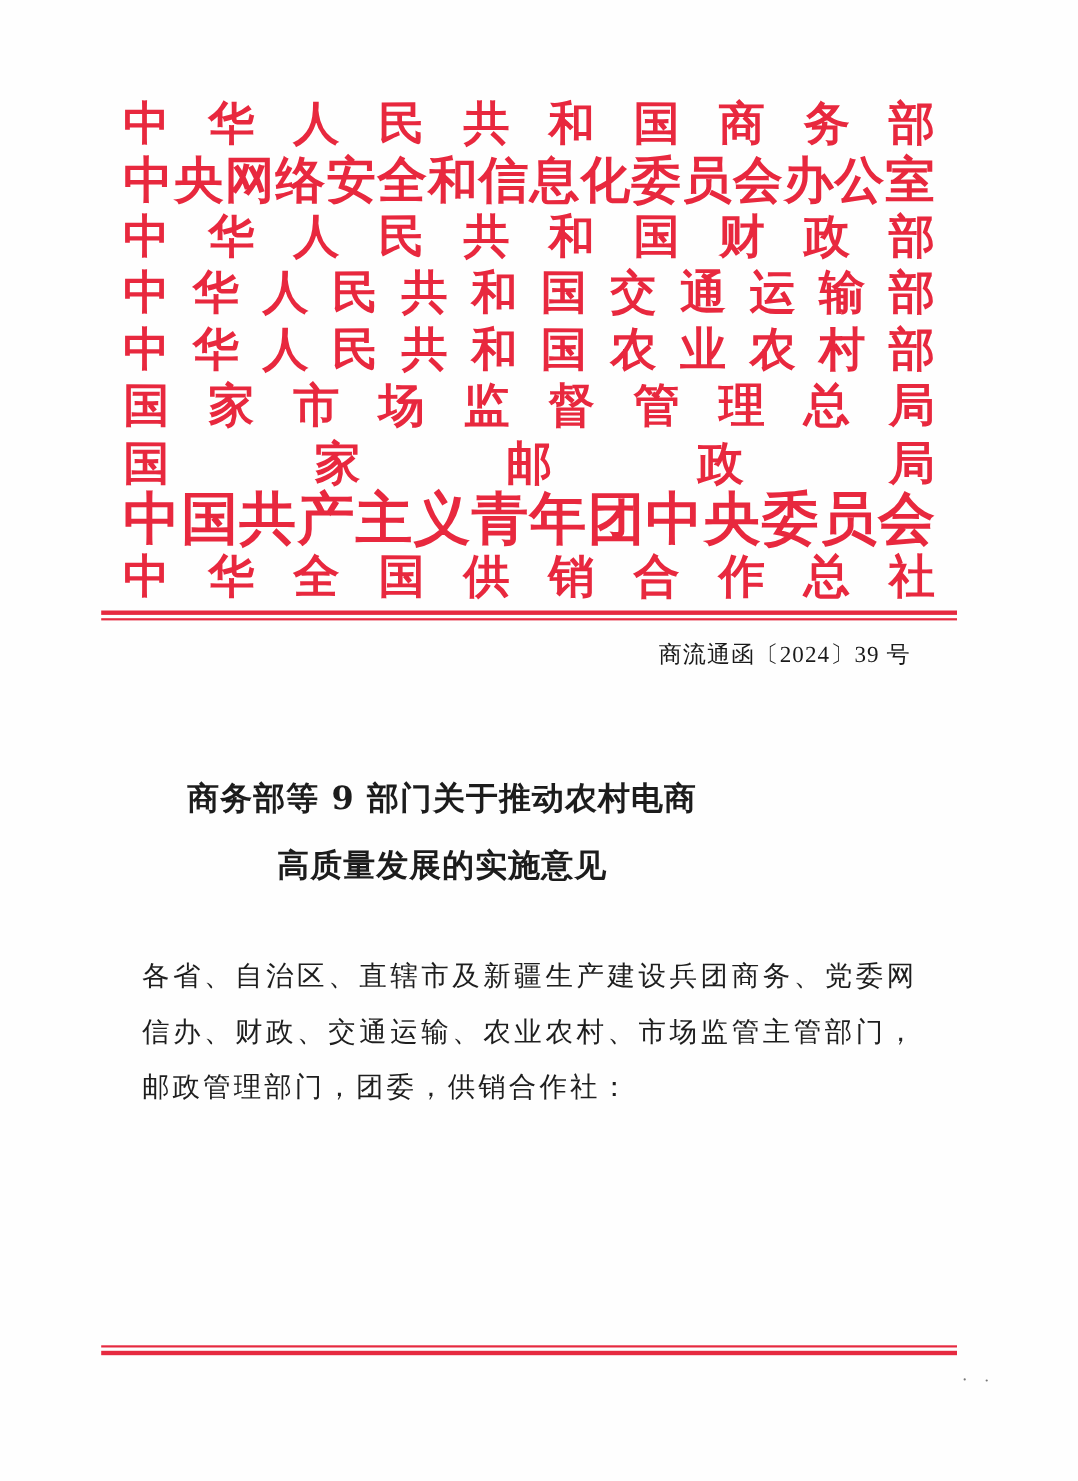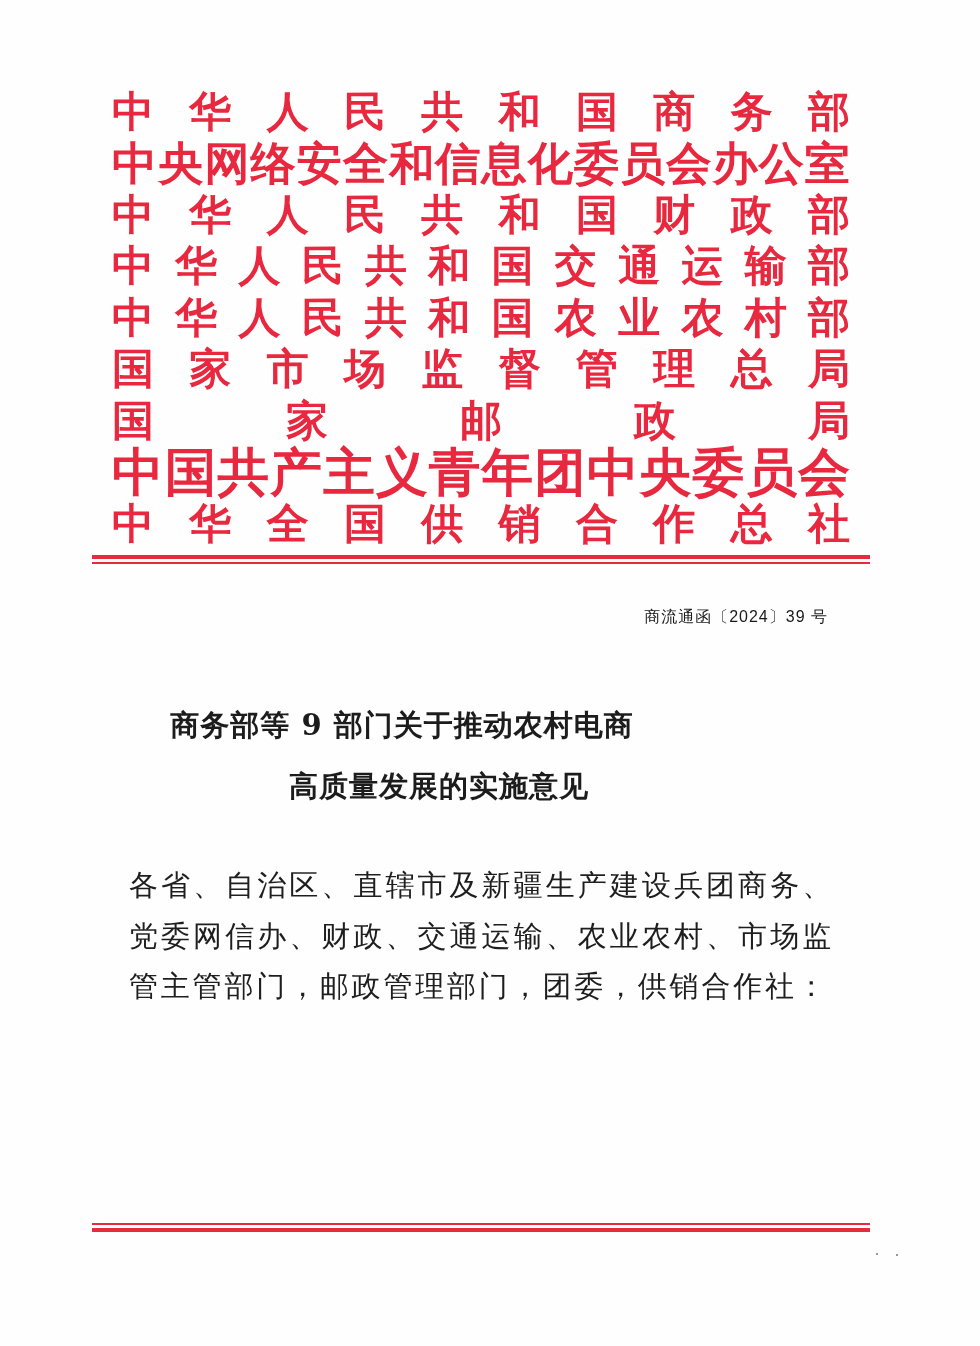--- a/index.html
+++ b/index.html
@@ -9,29 +9,29 @@
 
   .issuers { position: absolute; left: 112px; top: 86px; width: 738px; }
   .issuer-row { display: flex; justify-content: space-between; align-items: center;
                 height: 51.5px; color: #e8283e; font-size: 42px; font-weight: bold;
                 font-family: "DejaVu Serif", "Liberation Serif", serif; line-height: 1; }
   .issuer-row span { display: inline-block; }
   .issuer-row.dense { letter-spacing: 0; }
 
   .rule { position: absolute; left: 92px; width: 778px; background: #e62a40; }
 
-  .doc-number { position: absolute; right: 152px; top: 607px; font-size: 16px; color: #1a1a1a;
-                font-family: Liberation Sans, sans-serif; letter-spacing: 1px; }
+  .doc-number { position: absolute; right: 152px; top: 581px; font-size: 21px; color: #1a1a1a;
+                font-family: Liberation Serif, serif; letter-spacing: 1px; }
 
   .title { position: absolute; left: 0; width: 804px; text-align: center; font-size: 29px;
            font-weight: bold; color: #1c1c1c; letter-spacing: 1px;
            font-family: "DejaVu Serif", "Liberation Serif", serif; }
 
-  .body-text { position: absolute; left: 129px; width: 705px; font-size: 29px; color: #1e1e1e;
-               font-family: Liberation Mono, monospace; line-height: 50.5px;
+  .body-text { position: absolute; left: 129px; width: 705px; font-size: 25px; color: #1e1e1e;
+               font-family: Liberation Serif, serif; line-height: 50.5px;
                letter-spacing: 2.8px; text-align: justify; }
   .body-text p { margin: 0; }
   .indent { text-indent: 2em; }
 
   .speck { position: absolute; width: 2px; height: 2px; background: #777; border-radius: 1px; }
 </style>
 </head>
 <body>
 
 <div class="page">
@@ -155,21 +155,21 @@
         <span>社</span>
       </div>
   </div>
 
   <div class="rule" style="top:555px;height:4px;"></div>
   <div class="rule" style="top:562px;height:2px;"></div>
 
   <div class="doc-number">商流通函〔2024〕39 号</div>
 
   <div class="title" style="top:706px;">商务部等 9 部门关于推动农村电商</div>
-  <div class="title" style="top:767px;padding-left:37px;">高质量发展的实施意见</div>
+  <div class="title" style="top:767px;">高质量发展的实施意见</div>
 
   <div class="body-text" style="top:863px;">
     <p>各省、自治区、直辖市及新疆生产建设兵团商务、党委网信办、财政、交通运输、农业农村、市场监管主管部门，邮政管理部门，团委，供销合作社：</p>
   </div>
 
   <div class="rule" style="top:1223px;height:2px;"></div>
   <div class="rule" style="top:1228px;height:4px;"></div>
 
   <div class="speck" style="left:876px;top:1253px;"></div>
   <div class="speck" style="left:896px;top:1254px;"></div>

